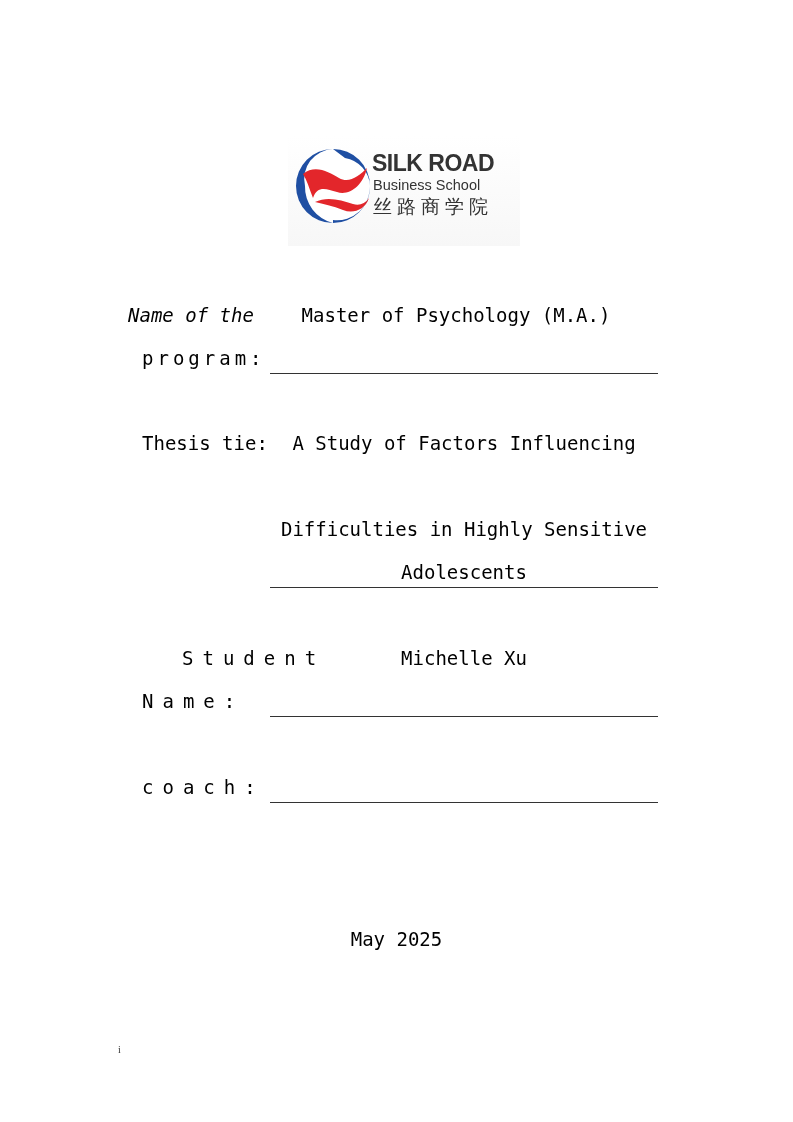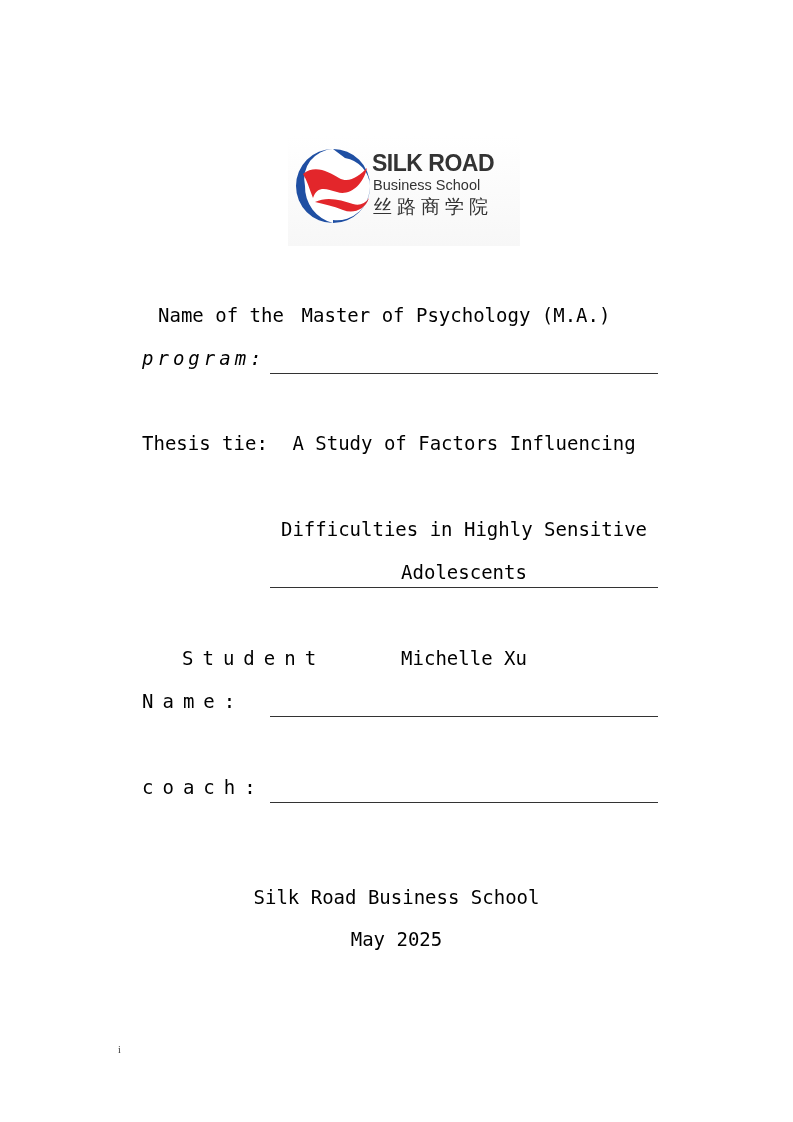--- a/index.html
+++ b/index.html
@@ -39,37 +39,36 @@
       <path d="M40 3 A37 37 0 0 1 77 40 A30 30 0 0 0 52 12 Z" fill="#1f4fa3"></path>
       <path d="M10 28 C22 18, 36 26, 46 32 C56 38, 66 30, 74 22 C70 40, 56 50, 44 46 C32 42, 24 40, 20 52 C16 42, 14 34, 10 28 Z" fill="#e3262b"></path>
       <path d="M22 56 C34 50, 48 54, 60 58 C66 60, 72 58, 76 52 C72 64, 60 68, 50 64 C40 60, 30 58, 22 56 Z" fill="#e3262b"></path>
       <path d="M40 77 A37 37 0 0 0 77 40 A33 33 0 0 1 40 74 Z" fill="#1f4fa3"></path>
     </svg>
     <div class="logo-text-en">SILK ROAD</div>
     <div class="logo-text-sub">Business School</div>
     <div class="logo-text-cn">丝路商学院</div>
   </div>
 
-  <div class="label" style="left:158px; top:304px;">Name of the</div>
-  <div class="label" style="left:142px; top:347px; letter-spacing:4px;font-style:italic;">program:</div>
+  <div class="label" style="left:128px; top:304px;font-style:italic;">Name of the</div>
+  <div class="label" style="left:142px; top:347px; letter-spacing:4px;">program:</div>
   <div class="value" style="top:304px; left:262px;">Master of Psychology (M.A.)</div>
   <div class="rule" style="top:373px;"></div>
 
   <div class="label" style="left:142px; top:432px;">Thesis tie:</div>
   <div class="value" style="top:432px; left:270px;">A Study of Factors Influencing</div>
   <div class="value" style="top:518px; left:270px;">Difficulties in Highly Sensitive</div>
   <div class="value" style="top:561px; left:270px;">Adolescents</div>
   <div class="rule" style="top:587px;"></div>
 
   <div class="label spaced" style="left:142px; top:647px;margin-left:40px;">Student</div>
   <div class="label spaced" style="left:142px; top:690px;">Name:</div>
   <div class="value" style="top:647px; left:270px;">Michelle Xu</div>
   <div class="rule" style="top:716px;"></div>
 
   <div class="label spaced" style="left:142px; top:776px;">coach:</div>
   <div class="value" style="top:776px; left:270px;"></div>
   <div class="rule" style="top:802px;"></div>
 
-  <div class="center" style="top:886px;">Silk Road Business School</div>
   <div class="center" style="top:928px;">May 2025</div>
 
   <div class="page-num">i</div>
 </div>
 
 </body></html>

